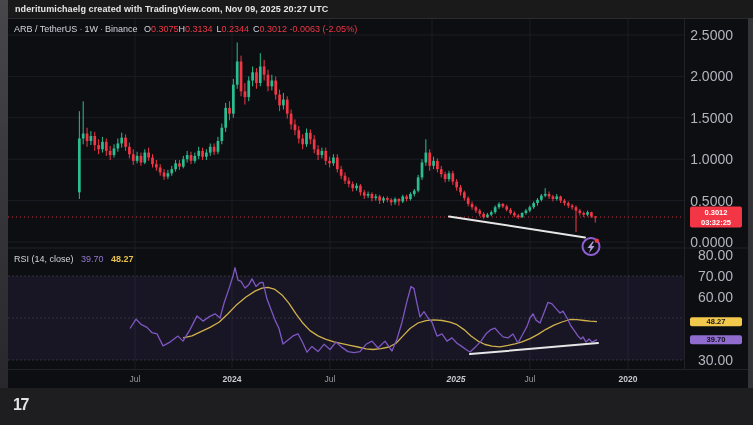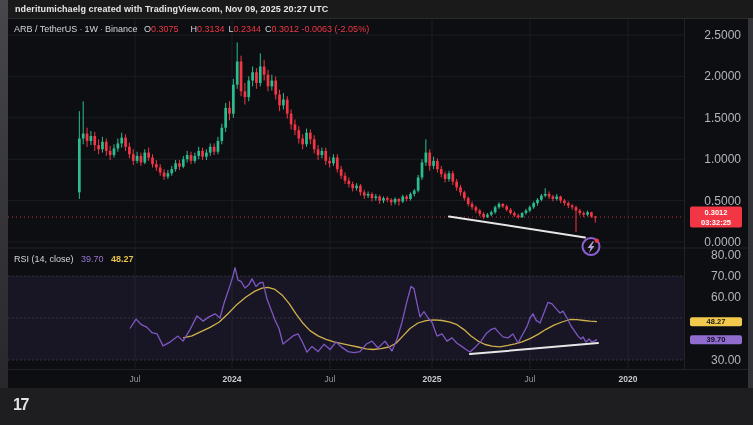--- a/index.html
+++ b/index.html
@@ -14,21 +14,21 @@
   .chart-widget{position:absolute;left:8px;top:18px;width:740px;height:370px;background:#0d0e12;
        border-top:1px solid #2b2b2f;box-sizing:border-box;}
   #svg-holder{position:absolute;left:0;top:0;width:740px;height:370px;}
   .legend-main{position:absolute;left:6px;top:5px;font-size:9px;color:#d1d4dc;white-space:nowrap;z-index:5;}
   .legend-main .num{color:#f23645;}
   .legend-main .sep{color:#9a9da6;padding:0 2px;}
   .legend-rsi{position:absolute;left:6px;top:235px;font-size:9px;color:#d1d4dc;white-space:nowrap;z-index:5;text-align:right;}
   .legend-rsi .rsi-val{color:#9775cf;margin-left:5px;}
   .legend-rsi .ma-val{color:#e7c14a;font-weight:700;margin-left:5px;}
   .price-axis{position:absolute;left:676px;top:0;width:64px;height:350px;border-left:1px solid #202228;z-index:4;}
-  .tick{position:absolute;right:8px;font-size:12px;color:#b2b5be;transform:translateY(-50%);}
+  .tick{position:absolute;right:16px;font-size:14px;color:#b2b5be;transform:translateY(-50%);}
   .axis-label{position:absolute;left:5px;width:52px;border-radius:2px;text-align:center;
        font-size:7.5px;line-height:9.5px;font-weight:700;transform:translateY(-50%);z-index:6;}
   .label-price{background:#f23645;color:#fff;padding:1px 0;}
   .label-ma{background:#f2c94c;color:#1a1a1a;}
   .label-rsi{background:#8f6cce;color:#14101d;}
   .time-axis{position:absolute;left:0;top:350px;width:740px;height:20px;border-top:1px solid #202228;z-index:4;}
   .time-tick{position:absolute;top:4px;font-size:8.5px;color:#9598a1;transform:translateX(-50%);}
   .time-tick.year{color:#c7cad1;font-weight:700;}
   .footer{position:absolute;left:0;top:388px;width:753px;height:37px;background:#1e1e20;}
   .tv-logo{position:absolute;left:13px;top:8px;display:flex;align-items:center;color:#d8d8da;}
@@ -339,21 +339,21 @@
         <circle cx="583" cy="227.4712" r="8.5" fill="none" stroke="#8f5fd6" stroke-width="2"></circle>
         <path d="M584.5 222.4712 l-5 6.5 h3.1 l-1.7 5.3 l5.6-7.2 h-3.1 l2.6-4.6 z" fill="#b39ddb"></path>
         <circle cx="588.8" cy="221.6712" r="2.2" fill="#f23645"></circle>
         <polyline points="175.0,318.9 184.0,316.9 193.0,312.6 202.0,308.4 211.0,303.2 220.0,294.8 229.0,285.4 238.0,278.0 247.0,272.1 254.0,269.2 260.0,268.3 267.0,270.4 274.0,275.9 281.0,284.3 288.0,294.8 295.0,304.3 302.0,311.6 310.0,316.9 318.0,320.4 326.0,322.9 334.0,324.6 342.0,326.3 350.0,328.0 358.0,329.9 365.0,330.5 373.0,329.7 381.0,328.0 388.0,324.2 395.0,316.9 402.0,309.5 410.0,304.0 418.0,301.7 426.0,300.9 434.0,301.5 442.0,303.2 449.0,305.7 456.0,310.6 463.0,316.9 470.0,322.1 477.0,325.5 484.0,327.1 492.0,327.8 500.0,326.3 507.0,324.8 514.0,322.9 522.0,319.6 530.0,315.4 538.0,310.3 546.0,306.1 554.0,303.0 562.0,300.5 569.0,300.7 576.0,301.5 582.0,302.1 589.0,302.6" fill="none" stroke="#cfb14c" stroke-width="1.3" stroke-linejoin="round"></polyline>
         <polyline points="122.0,309.5 128.0,300.1 133.0,305.3 139.0,308.4 144.0,313.7 149.0,314.8 155.0,326.9 162.0,323.1 170.0,317.1 175.0,322.1 182.0,310.6 189.0,296.9 195.0,302.1 201.0,297.9 207.0,294.8 212.0,299.0 216.0,284.3 221.0,269.6 225.0,257.0 227.0,248.6 230.0,261.2 233.0,262.3 237.0,269.0 241.0,265.4 244.0,259.9 248.0,267.5 252.0,263.7 255.0,263.3 259.0,280.1 263.0,290.6 267.0,301.1 271.0,309.5 275.0,325.0 280.0,321.1 285.0,316.9 290.0,314.8 295.0,324.2 299.0,333.2 304.0,327.4 310.0,332.6 316.0,325.3 322.0,330.5 328.0,323.1 334.0,328.4 340.0,332.6 346.0,333.6 352.0,332.6 358.0,325.3 364.0,322.1 370.0,329.0 377.0,322.1 384.0,332.0 389.0,320.0 394.0,303.2 399.0,282.2 403.0,267.5 406.0,269.6 409.0,284.3 412.0,297.9 416.0,292.7 420.0,299.0 424.0,303.2 429.0,317.1 434.0,314.8 439.0,322.1 444.0,318.9 449.0,324.2 453.0,326.9 458.0,330.5 462.0,333.0 468.0,327.4 473.0,322.1 478.0,314.8 483.0,310.6 487.0,309.1 491.0,313.9 495.0,317.9 500.0,318.9 505.0,315.0 510.0,324.0 515.0,314.8 519.0,307.4 522.0,299.0 525.0,294.8 528.0,301.1 532.0,304.0 536.0,293.8 540.0,283.3 544.0,284.9 548.0,289.6 552.0,294.0 555.0,292.1 559.0,299.0 563.0,307.0 567.0,312.6 570.0,317.1 573.0,320.0 575.0,317.9 578.0,323.1 581.0,320.0 584.0,323.1 589.0,320.6" fill="none" stroke="#7e57c2" stroke-width="1.3" stroke-linejoin="round"></polyline>
         <line x1="462" y1="335.12" x2="590" y2="323.99" stroke="#e6e6e6" stroke-width="2" stroke-linecap="round"></line>
       </svg></div>
 
   <div class="legend-main">
     <span>ARB / TetherUS</span><span class="sep">·</span><span>1W</span><span class="sep">·</span><span>Binance</span>
-    <span id="ohlc-values"><span style="margin-left: 4px;">O<span class="num">0.3075</span></span><span style="margin-left: 12px;">H<span class="num">0.3134</span></span><span style="margin-left: 4px;">L<span class="num">0.2344</span></span><span style="margin-left: 4px;">C<span class="num">0.3012</span></span></span>
+    <span id="ohlc-values"><span style="margin-left: 4px;">O<span class="num">0.3075</span></span><span style="margin-left: 0;">H<span class="num">0.3134</span></span><span style="margin-left: 4px;">L<span class="num">0.2344</span></span><span style="margin-left: 4px;">C<span class="num">0.3012</span></span></span>
     <span class="num">-0.0063 (-2.05%)</span>
   </div>
 
   <div class="legend-rsi">
     <span>RSI (14, close)</span>
     <span class="rsi-val">39.70</span>
     <span class="ma-val">48.27</span>
   </div>
 
   <div class="price-axis" id="price-axis">
@@ -372,21 +372,21 @@
       <div class="tick" style="top: 236px;">80.00</div>
       <div class="tick" style="top: 257px;">70.00</div>
       <div class="tick" style="top: 278px;">60.00</div>
       <div class="tick" style="top: 341px;">30.00</div>
     </div>
 
   <div class="time-axis" id="time-axis">
       <div class="time-tick" style="left: 127px;">Jul</div>
       <div class="time-tick year" style="left: 224px;">2024</div>
       <div class="time-tick" style="left: 322px;">Jul</div>
-      <div class="time-tick year" style="left: 424px;">2025</div>
+      <div class="time-tick year" style="left: 448px; font-style: italic;">2025</div>
       <div class="time-tick" style="left: 522px;">Jul</div>
       <div class="time-tick year" style="left: 620px;">2020</div>
     </div>
 </div>
 
 <div class="footer">
   <div class="tv-logo">
     <span class="tv-mark">17</span>
   </div>
 </div>

